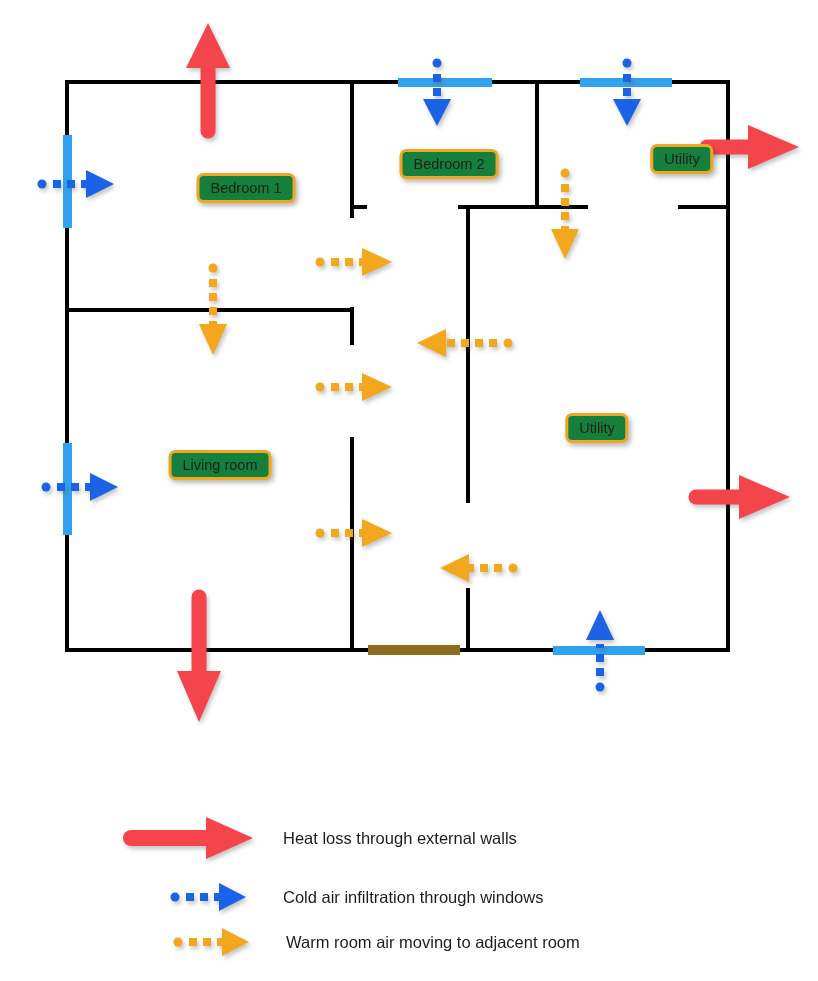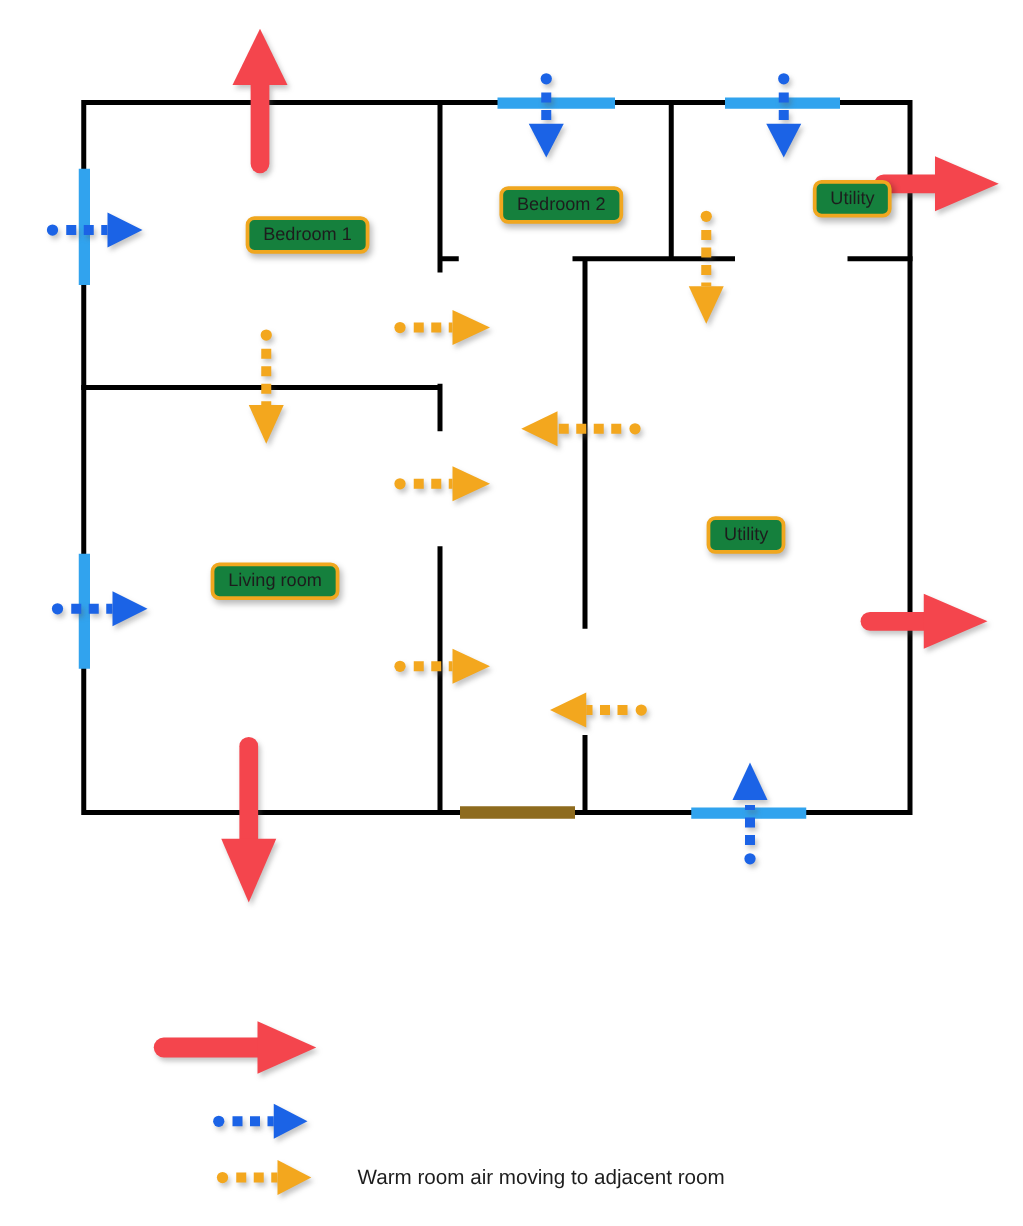--- a/index.html
+++ b/index.html
@@ -164,28 +164,30 @@
   <div class="room-label" style="left:449px; top:164px;">Bedroom 2</div>
   <div class="room-label" style="left:642px; top:159px;margin-left:40px;">Utility</div>
   <div class="room-label" style="left:220px; top:465px;">Living room</div>
   <div class="room-label" style="left:597px; top:428px;">Utility</div>
 
   <div class="legend-row" style="left:122px; top:814px;">
     <svg width="156" height="48" viewBox="0 0 156 48" class="arrow-shadow" fill="#f4454d" stroke="#f4454d">
       <line x1="9" y1="24" x2="86" y2="24" stroke-width="16" stroke-linecap="round"></line>
       <polygon points="84,3 84,45 131,24" stroke="none"></polygon>
     </svg>
+    <span class="legend-label">Heat loss through external walls</span>
   </div>
 
   <div class="legend-row" style="left:122px; top:873px;">
     <svg width="156" height="48" viewBox="0 0 156 48" class="arrow-shadow" fill="#1b63e6" stroke="#1b63e6">
       <circle cx="53" cy="24" r="4.5" stroke="none"></circle>
       <line x1="64" y1="24" x2="97" y2="24" stroke-width="8" stroke-dasharray="8 6"></line>
       <polygon points="97,10 97,38 124,24" stroke="none"></polygon>
     </svg>
+    <span class="legend-label">Cold air infiltration through windows</span>
   </div>
 
   <div class="legend-row" style="left:125px; top:918px;justify-content:flex-end;">
     <svg width="156" height="48" viewBox="0 0 156 48" class="arrow-shadow" fill="#f3a71e" stroke="#f3a71e">
       <circle cx="53" cy="24" r="4.5" stroke="none"></circle>
       <line x1="64" y1="24" x2="97" y2="24" stroke-width="8" stroke-dasharray="8 6"></line>
       <polygon points="97,10 97,38 124,24" stroke="none"></polygon>
     </svg>
     <span class="legend-label">Warm room air moving to adjacent room</span>
   </div>

